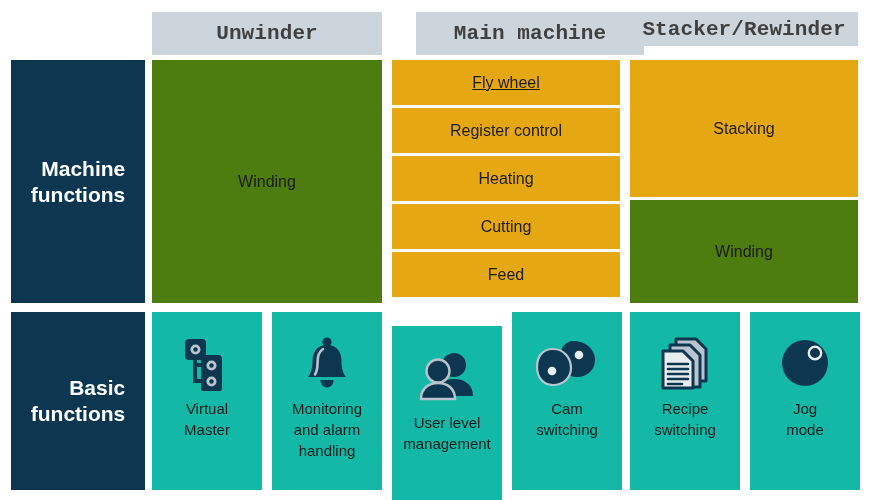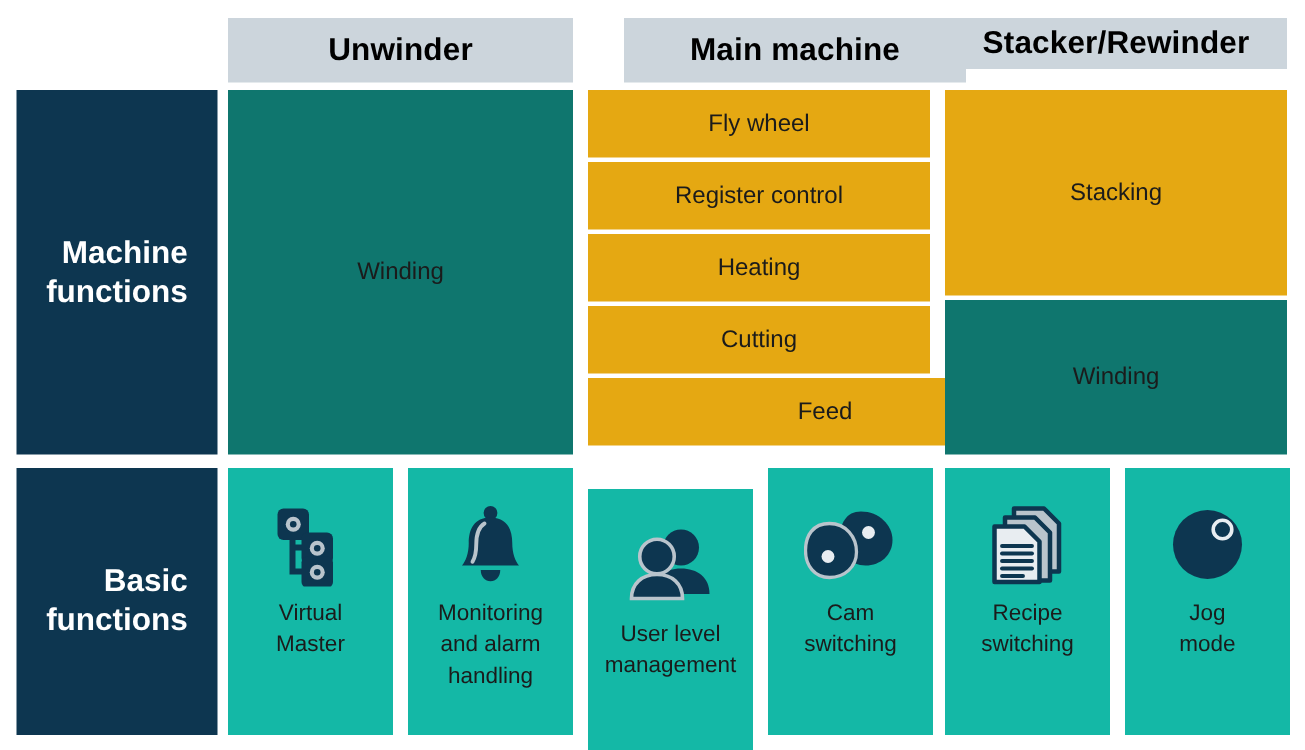--- a/index.html
+++ b/index.html
@@ -8,25 +8,26 @@
     background:#ffffff;
     font-family:"Liberation Sans", sans-serif;
     overflow:hidden;
   }
   .board{position:relative;width:870px;height:500px;}
 
   
   .hdr{
     position:absolute;
     background:#ccd5dc;
-    color:#000000;
+    color:#404040;
     font-weight:bold;
     font-size:21px;
     display:flex;align-items:center;justify-content:center;
     letter-spacing:.1px;
+    font-family:Liberation Mono, monospace;
   }
   #hdr-unwinder{left:152px;top:12px;width:230px;height:43px;}
   #hdr-main    {left:392px;top:12px;width:228px;height:43px;margin-left:24px;}
   #hdr-stacker {left:630px;top:12px;width:228px;height:34px;}
 
   
   .rowlabel{
     position:absolute;
     background:#0d3650;
     color:#ffffff;
@@ -40,30 +41,30 @@
   #lbl-basic  {left:11px;top:312px;width:134px;height:178px;}
 
   
   .tile{
     position:absolute;
     display:flex;align-items:center;justify-content:center;
     font-size:16px;
     color:#1b1b1b;
     text-align:center;
   }
-  .tile.grey{background:#0f766e;}
+  .tile.grey{background:#4d7c0f;}
   .tile.amber{background:#e5a812;}
 
   #t-unwinding{left:152px;top:60px;width:230px;height:243px;}
 
-  #t-flywheel {left:392px;top:60px;width:228px;height:45px;}
+  #t-flywheel {left:392px;top:60px;width:228px;height:45px;text-decoration:underline;}
   #t-register {left:392px;top:108px;width:228px;height:45px;}
   #t-heating  {left:392px;top:156px;width:228px;height:45px;}
   #t-cutting  {left:392px;top:204px;width:228px;height:45px;}
-  #t-feed     {left:392px;top:252px;width:228px;height:45px;padding-left:44px;}
+  #t-feed     {left:392px;top:252px;width:228px;height:45px;}
 
   #t-stacking {left:630px;top:60px;width:228px;height:137px;}
   #t-winding2 {left:630px;top:200px;width:228px;height:103px;}
 
   
   .card{
     position:absolute;
     top:312px;
     height:178px;
     width:110px;

